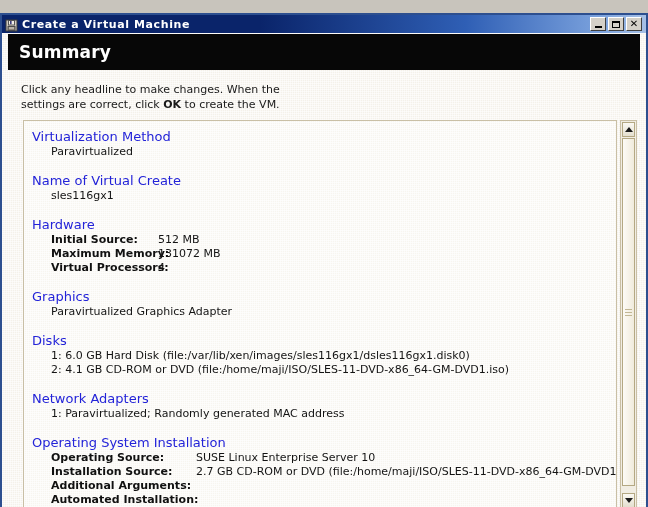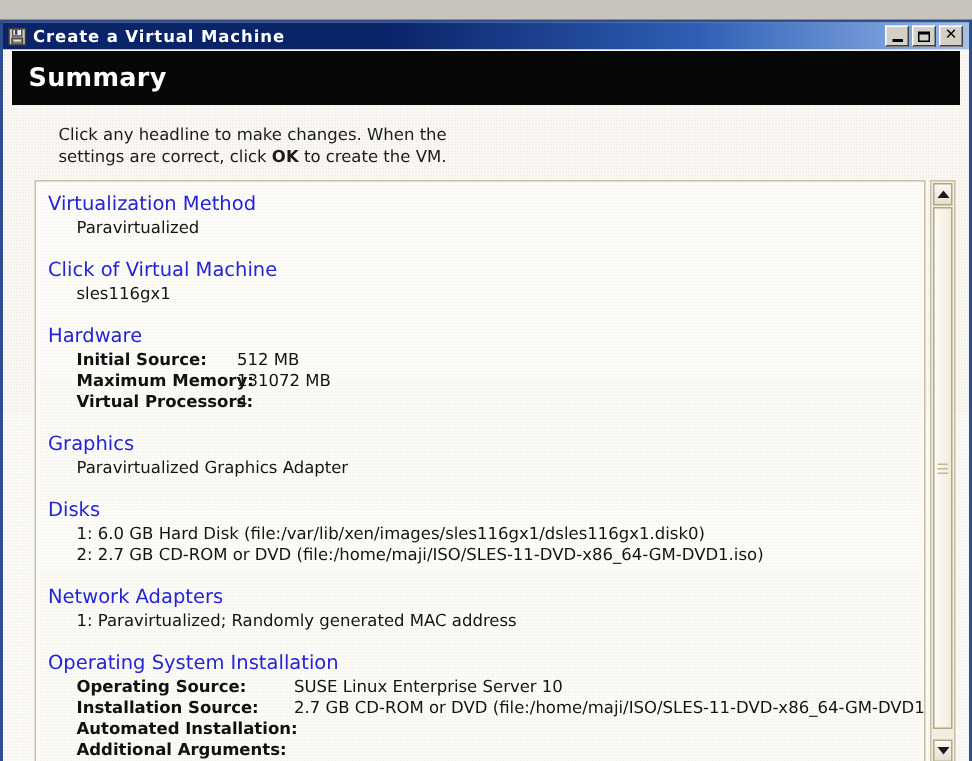--- a/index.html
+++ b/index.html
@@ -67,21 +67,21 @@
     margin:1px 1px 0 1px;
     display:flex;align-items:center;
     padding-left:11px;
     box-sizing:border-box;
   }
   .header-bar .htext{
     color:#ffffff;font-size:17px;font-weight:bold;
     font-family:"DejaVu Sans", sans-serif;letter-spacing:0.2px;
   }
   .instructions{
-    margin:12px 0 8px 32px;
+    margin:12px 0 8px 14px;
     font-size:11px;color:#1a1a1a;line-height:15px;
     font-family:"DejaVu Sans", sans-serif;
     max-width:420px;
   }
   .instructions b{font-weight:bold;}
 
   
   .panel-wrap{
     flex:1 1 auto;
     margin:0 4px 20px 16px;
@@ -198,45 +198,45 @@
 
     <div class="instructions">
       <span>Click any headline to make changes.  When the</span><br>
       <span>settings are correct, click </span><b>OK</b><span> to create the VM.</span>
     </div>
 
     <div class="panel-wrap">
 
       <div class="panel" id="summary-panel">
           <div class="sect"><div class="sect-head">Virtualization Method</div><div class="sect-line">Paravirtualized</div></div>
-          <div class="sect"><div class="sect-head">Click of Virtual Machine</div><div class="sect-line">sles116gx1</div></div>
+          <div class="sect"><div class="sect-head">Name of Virtual Create</div><div class="sect-line">sles116gx1</div></div>
           <div class="sect"><div class="sect-head">Hardware</div><div class="kvrow kv-hw">
               <span class="k">Initial Source:</span>
               <span class="v">512 MB</span>
             </div><div class="kvrow kv-hw">
               <span class="k">Maximum Memory:</span>
               <span class="v">131072 MB</span>
             </div><div class="kvrow kv-hw">
               <span class="k">Virtual Processors:</span>
               <span class="v">4</span>
             </div></div>
           <div class="sect"><div class="sect-head">Graphics</div><div class="sect-line">Paravirtualized Graphics Adapter</div></div>
-          <div class="sect"><div class="sect-head">Disks</div><div class="sect-line">1: 6.0 GB Hard Disk (file:/var/lib/xen/images/sles116gx1/dsles116gx1.disk0)</div><div class="sect-line">2: 2.7 GB CD-ROM or DVD (file:/home/maji/ISO/SLES-11-DVD-x86_64-GM-DVD1.iso)</div></div>
+          <div class="sect"><div class="sect-head">Disks</div><div class="sect-line">1: 6.0 GB Hard Disk (file:/var/lib/xen/images/sles116gx1/dsles116gx1.disk0)</div><div class="sect-line">2: 4.1 GB CD-ROM or DVD (file:/home/maji/ISO/SLES-11-DVD-x86_64-GM-DVD1.iso)</div></div>
           <div class="sect"><div class="sect-head">Network Adapters</div><div class="sect-line">1: Paravirtualized; Randomly generated MAC address</div></div>
           <div class="sect"><div class="sect-head">Operating System Installation</div><div class="kvrow kv-os">
               <span class="k">Operating Source:</span>
               <span class="v">SUSE Linux Enterprise Server 10</span>
             </div><div class="kvrow kv-os">
               <span class="k">Installation Source:</span>
               <span class="v">2.7 GB CD-ROM or DVD (file:/home/maji/ISO/SLES-11-DVD-x86_64-GM-DVD1.iso)</span>
             </div><div class="kvrow kv-os">
-              <span class="k">Automated Installation:</span>
+              <span class="k">Additional Arguments:</span>
               <span class="v"></span>
             </div><div class="kvrow kv-os">
-              <span class="k">Additional Arguments:</span>
+              <span class="k">Automated Installation:</span>
               <span class="v"></span>
             </div></div>
         </div>
 
       <div class="vscroll">
         <div class="sb-btn">
           <span class="tri-up"></span>
         </div>
         <div class="sb-track">
           <div class="sb-thumb">

